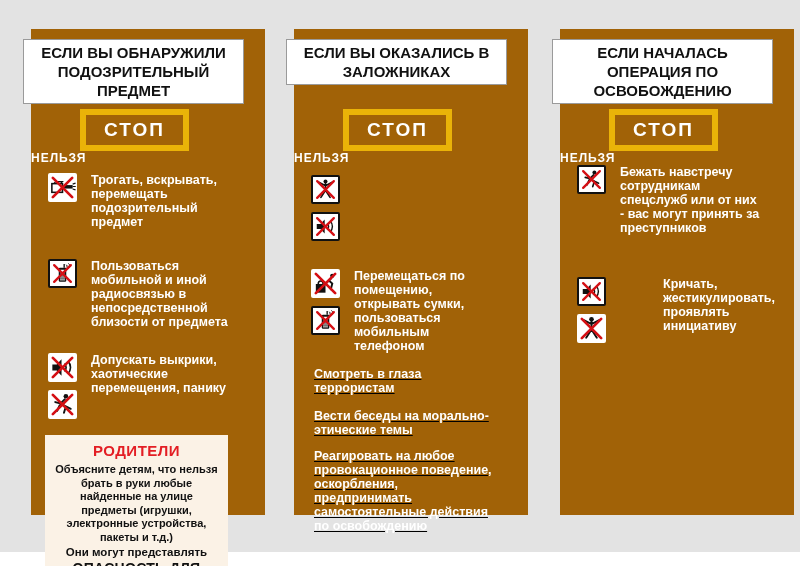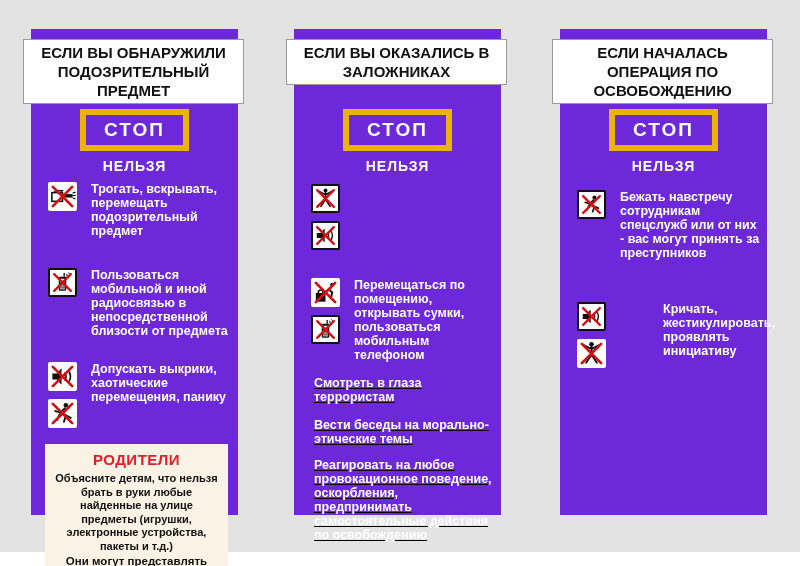--- a/index.html
+++ b/index.html
@@ -1,39 +1,39 @@
 <!DOCTYPE html>
 <html><head>
 <meta charset="utf-8">
 <style>
   html,body{margin:0;padding:0;}
   body{font-family:"Liberation Sans",sans-serif;background:#ffffff;}
   .poster{position:relative;width:800px;height:566px;background:#ffffff;overflow:hidden;}
   .gray-bg{position:absolute;left:0;top:0;width:800px;height:552px;background:#e3e3e3;}
-  .panel{position:absolute;top:29px;width:207px;height:486px;background:#6d28d9;}
+  .panel{position:absolute;top:29px;width:207px;height:486px;background:#a16207;padding-left:27px;}
   .panel.p1{left:31px;}
   .panel.p2{left:294px;}
   .panel.p3{left:560px;}
   .title-box{position:absolute;left:-8px;top:10px;width:221px;min-height:40px;background:#ffffff;
     border:1px solid #9a9a9a;display:flex;align-items:center;justify-content:center;
     text-align:center;font-weight:bold;font-size:15px;line-height:19px;color:#111111;padding:3px 2px;box-sizing:border-box;}
   .body-col{position:absolute;left:0;top:62px;width:207px;display:flex;flex-direction:column;align-items:stretch;}
   .stop-wrap{display:flex;justify-content:center;margin-top:18px;}
   .stop-box{border:6px solid #eab308;color:#ffffff;font-weight:bold;font-size:19px;letter-spacing:2px;
     padding:4px 18px;text-align:center;}
-  .nelzya{margin-top:7px;text-align:center;color:#ffffff;font-weight:bold;font-size:14px;letter-spacing:1px;}
+  .nelzya{text-align:left;color:#ffffff;font-weight:bold;font-size:12px;letter-spacing:1px;}
   .items{display:flex;flex-direction:column;}
   .item{display:flex;flex-direction:row;padding:0 6px 0 17px;}
   .item .icons{width:30px;display:flex;flex-direction:column;gap:8px;flex:0 0 30px;margin-right:13px;}
   .item .text{color:#ffffff;font-weight:bold;font-size:12.5px;line-height:14px;flex:1;}
   .item.no-icon{padding-left:20px;padding-right:4px;text-decoration:underline;}
   .icon{width:29px;height:29px;background:#ffffff;border-radius:2px;box-sizing:border-box;display:block;}
   .icon.bordered{border:2px solid #111111;}
   .mt8{margin-top:8px;} .mt10{margin-top:10px;} .mt12{margin-top:12px;} .mt14{margin-top:14px;}
-  .mt16{margin-top:16px;} .mt24{margin-top:24px;} .mt26{margin-top:42px;gap:43px;} .mt28{margin-top:28px;} .mt30{margin-top:30px;}
+  .mt16{} .mt24{margin-top:24px;} .mt26{margin-top:42px;gap:43px;} .mt28{margin-top:28px;} .mt30{margin-top:30px;}
   .parents-box{margin:16px 10px 0 14px;background:#fbf2e6;padding:7px 8px 9px 8px;text-align:center;}
   .parents-title{color:#e31e24;font-weight:bold;font-size:15px;letter-spacing:0.5px;}
   .parents-body{margin-top:4px;color:#111111;font-weight:bold;font-size:11px;line-height:13.5px;}
   .parents-line{margin-top:2px;color:#111111;font-weight:bold;font-size:11.5px;line-height:13.5px;}
   .parents-warning{color:#111111;font-weight:bold;font-size:14px;line-height:16px;letter-spacing:0.3px;}
 </style>
 </head>
 <body>
 
 <svg width="0" height="0" style="position:absolute">

